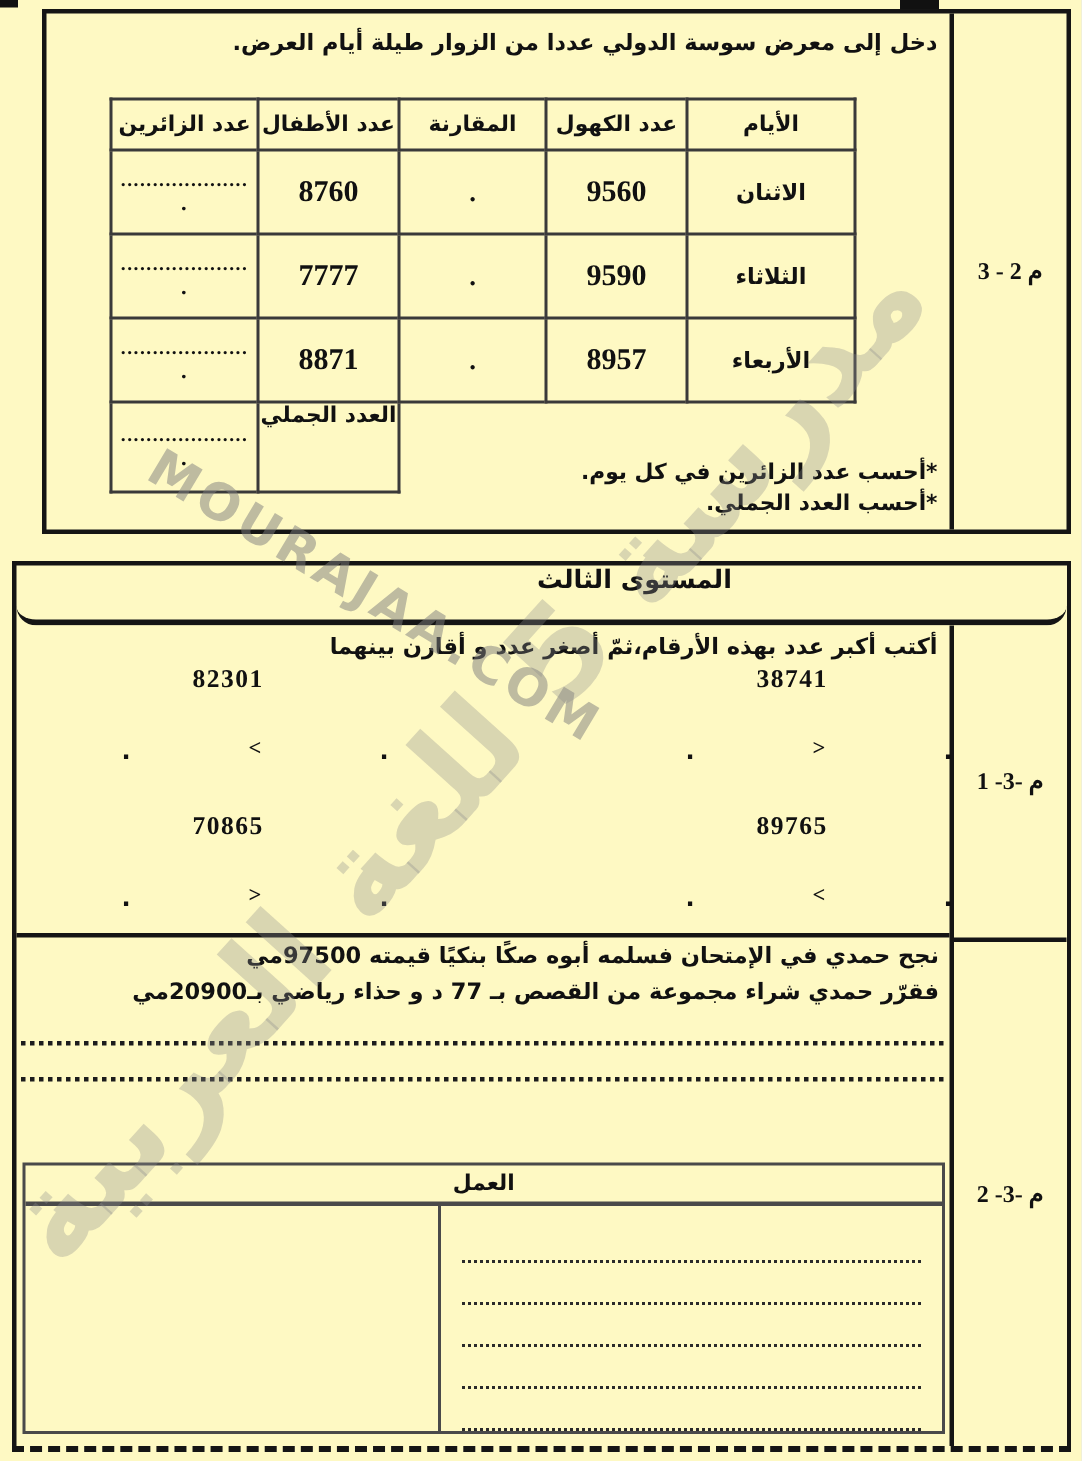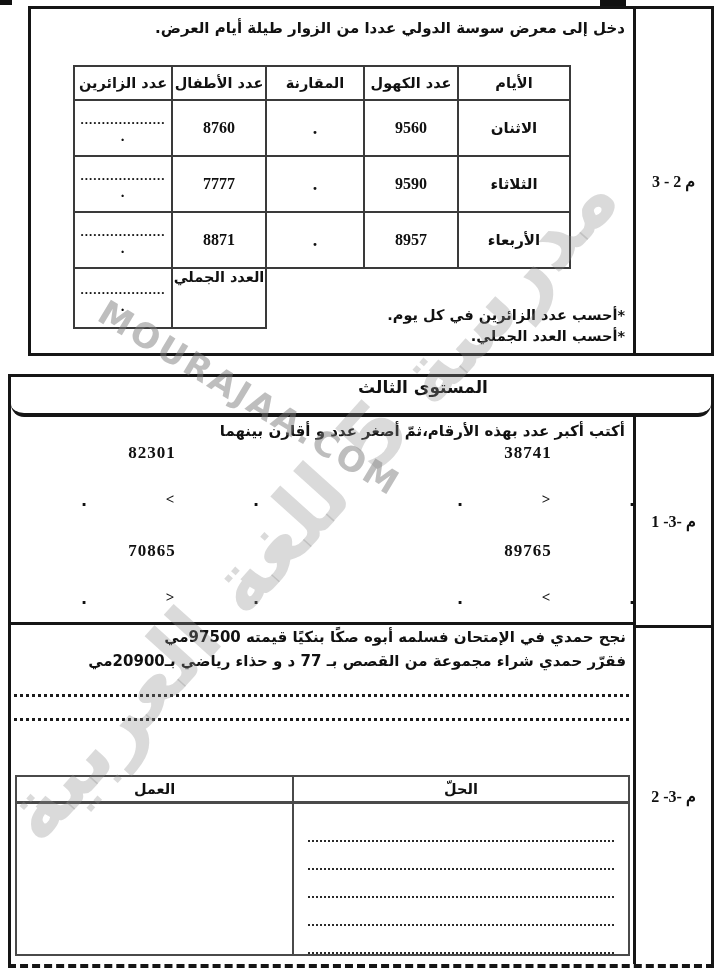--- a/index.html
+++ b/index.html
@@ -1,17 +1,17 @@
 <!DOCTYPE html>
 <html lang="ar"><head>
 <meta charset="utf-8">
 <style>
   html,body{margin:0;padding:0;background:#e8e8e6;}
   .page{
-    position:relative;width:721px;height:974px;background:#ffffff;
+    position:relative;width:721px;height:974px;background:#fef9c3;
     font-family:"DejaVu Sans",sans-serif;color:#111;overflow:hidden;
   }
   
   .artifact{position:absolute;background:#111;}
   .artifact.a1{left:0;top:0;width:12px;height:5px;}
   .artifact.a2{left:600px;top:0;width:26px;height:7px;}
 
   
   .wm{position:absolute;pointer-events:none;z-index:6;}
   .wm-latin{
@@ -42,21 +42,21 @@
   .intro{padding:10px 8px 0 0;text-align:right;font-size:15px;font-weight:bold;}
 
   table.t1{
     position:absolute;top:56px;right:62px;border-collapse:collapse;direction:rtl;
   }
   table.t1 th,table.t1 td{
     border:2px solid #3a3a3a;text-align:center;vertical-align:middle;
     font-weight:bold;padding:0;
   }
   table.t1 th{height:32px;font-size:14.5px;}
-  table.t1 td{height:54px;font-size:16px;font-family:"Liberation Serif",serif;}
+  table.t1 td{height:54px;font-size:20px;font-family:"Liberation Serif",serif;}
   table.t1 td.day{font-family:"DejaVu Sans",sans-serif;font-size:15px;}
   table.t1 td.cmp{font-size:18px;}
   table.t1 td.dots{font-size:13px;letter-spacing:1px;line-height:17px;}
   table.t1 td.dots .sub{display:block;font-size:15px;}
   table.t1 td.ghost{border:none;}
   table.t1 tr.total td{height:58px;}
   table.t1 tr.total td.tlabel{font-family:"DejaVu Sans",sans-serif;font-size:14.5px;vertical-align:top;padding-top:0;}
   .c-day{width:112px;} .c-adults{width:94px;} .c-cmp{width:98px;} .c-child{width:94px;} .c-vis{width:98px;}
 
   .tasks{
@@ -239,21 +239,20 @@
 
         <div class="sec22">
           <div class="line rtl">نجح حمدي في الإمتحان فسلمه أبوه صكًا بنكيًا قيمته 97500مي</div>
           <div class="line rtl">فقرّر حمدي شراء مجموعة من القصص بـ 77 د و حذاء رياضي بـ20900مي</div>
 
           <div class="dotline"></div>
           <div class="dotline"></div>
 
           <div class="answer-table">
             <div class="at-header">
-              <div class="hcell at-col-sol">الحلّ</div>
               <div class="hcell at-col-work">العمل</div>
             </div>
             <div class="at-body">
               <div class="at-col-sol">
                 <div class="sol-lines">
                   <div class="sline"></div>
                   <div class="sline"></div>
                   <div class="sline"></div>
                   <div class="sline"></div>
                   <div class="sline"></div>

